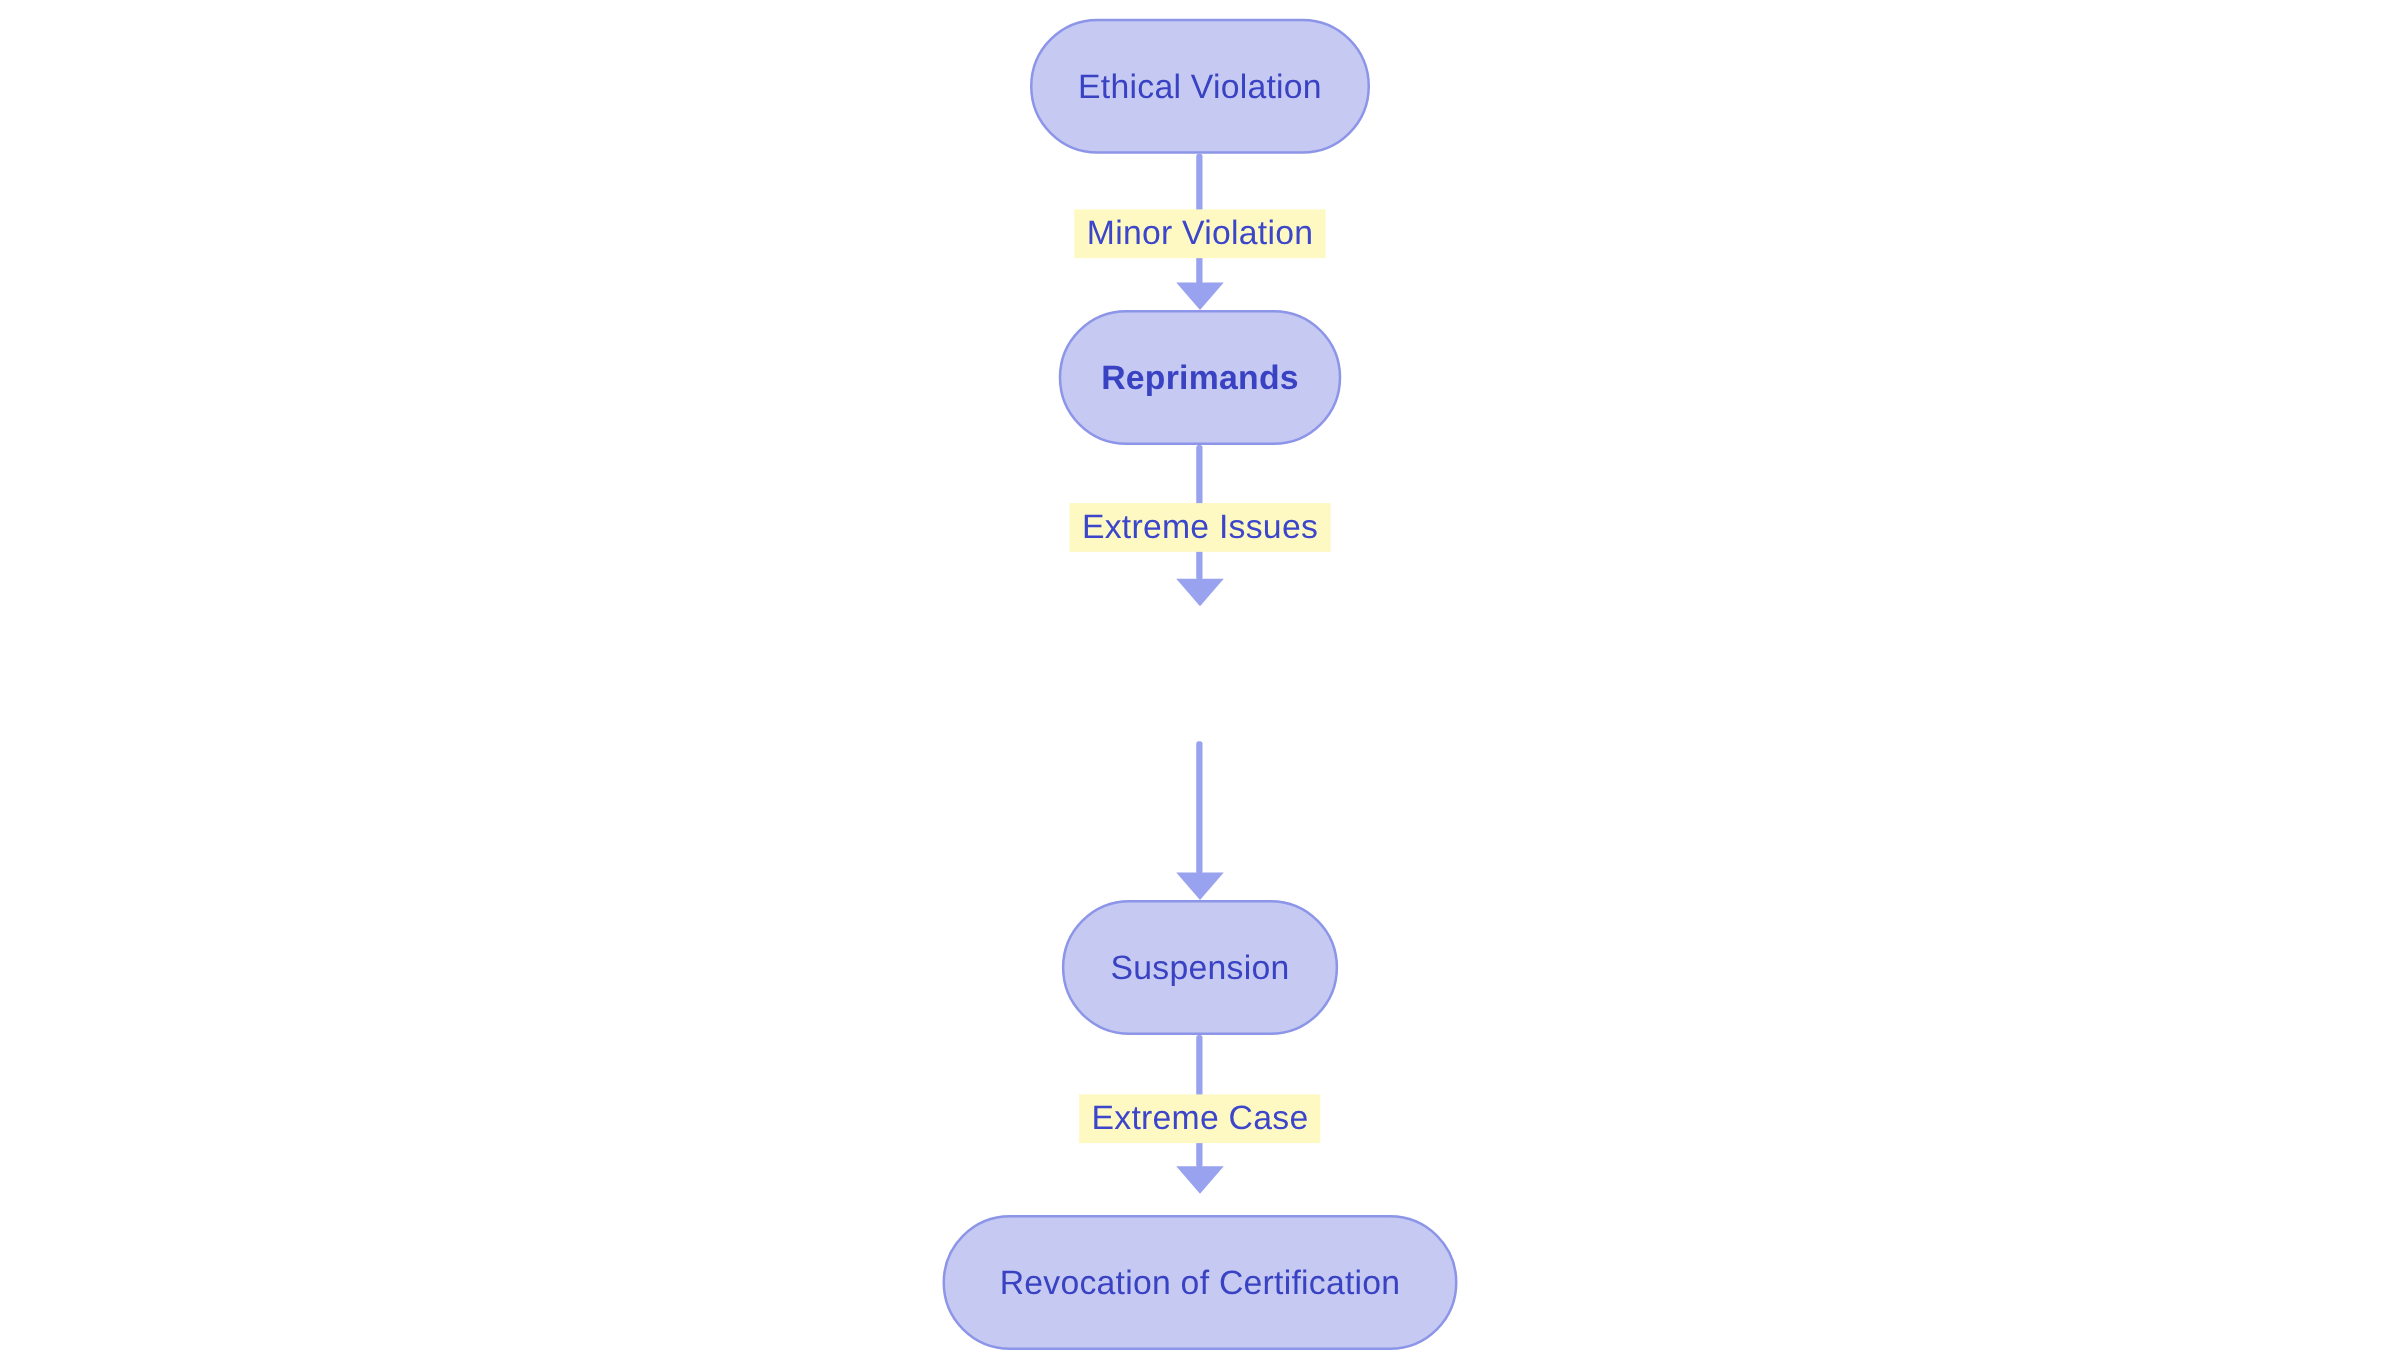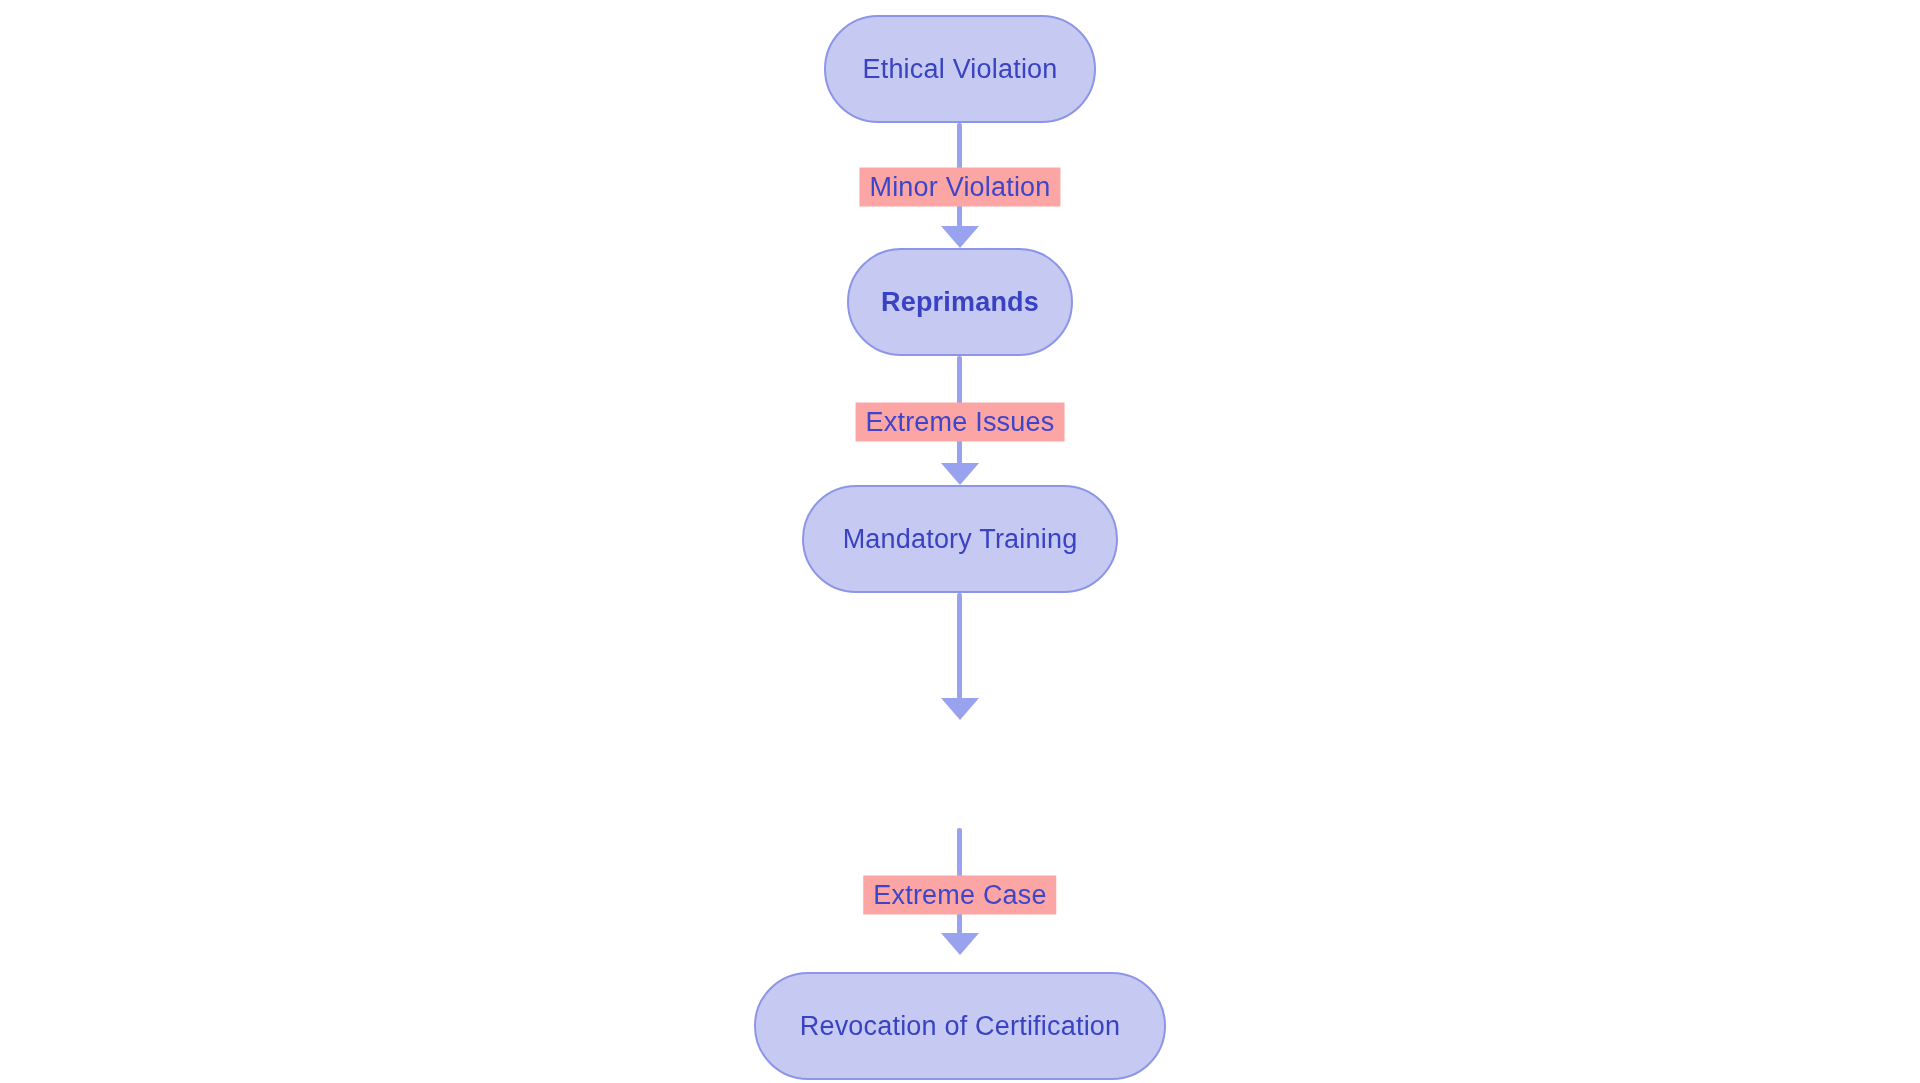--- a/index.html
+++ b/index.html
@@ -62,21 +62,21 @@
   }
   .a1 { top: 226px; }
   .a2 { top: 463px; }
   .a3 { top: 698px; }
   .a4 { top: 933px; }
 
   .edge-label {
     position: absolute;
     left: 50%;
     transform: translate(-50%, -50%);
-    background: #fca5a5;
+    background: #fef9c3;
     color: #3c46ca;
     font-size: 27px;
     letter-spacing: 0.2px;
     padding: 4px 10px;
     white-space: nowrap;
   }
   .l1 { top: 187px; }
   .l2 { top: 422px; }
   .l3 { top: 657px; }
   .l4 { top: 895px; }
@@ -95,27 +95,27 @@
   <div class="edge-label l1">Minor Violation</div>
 
   <div class="node n2">
     <span>Reprimands</span>
   </div>
 
   <div class="edge-line e2"></div>
   <div class="arrowhead a2"></div>
   <div class="edge-label l2">Extreme Issues</div>
 
-  <div class="node n3">
-    <span>Mandatory Training</span>
-  </div>
 
   <div class="edge-line e3"></div>
   <div class="arrowhead a3"></div>
 
+  <div class="node n4">
+    <span>Suspension</span>
+  </div>
 
   <div class="edge-line e4"></div>
   <div class="arrowhead a4"></div>
   <div class="edge-label l4">Extreme Case</div>
 
   <div class="node n5">
     <span>Revocation of Certification</span>
   </div>
 
 </div>

